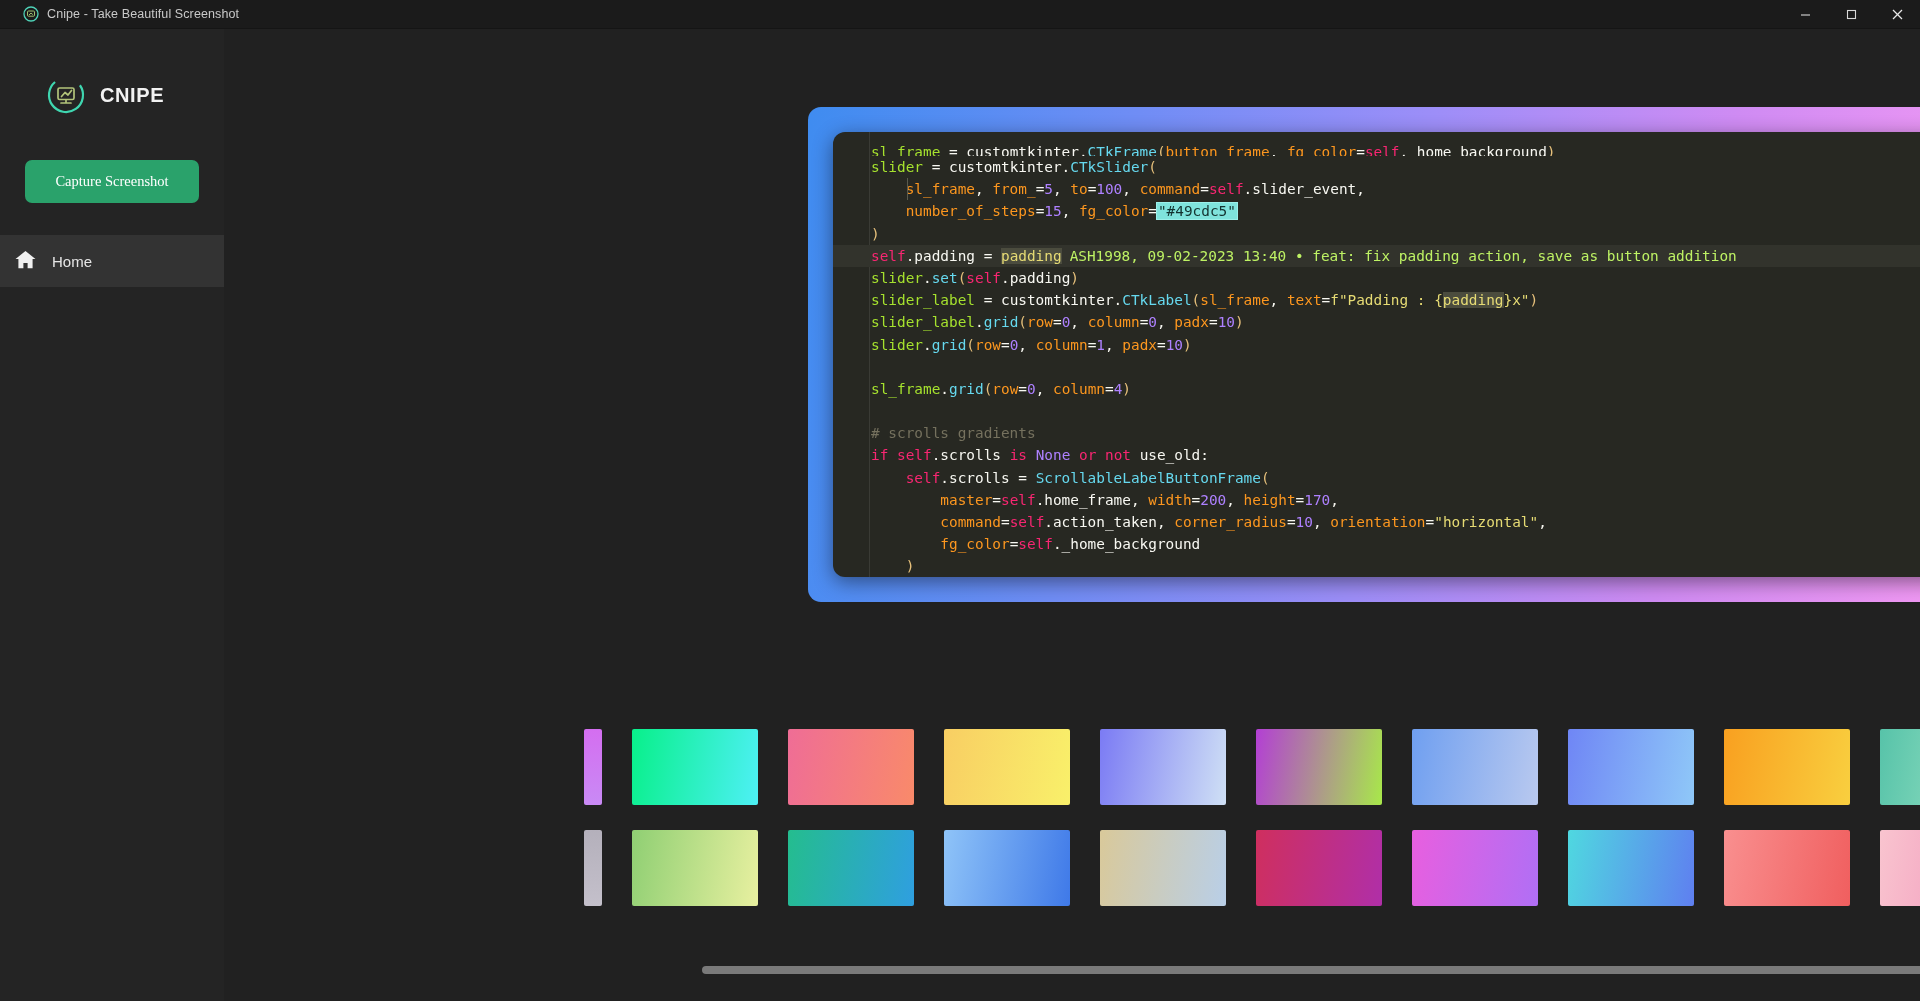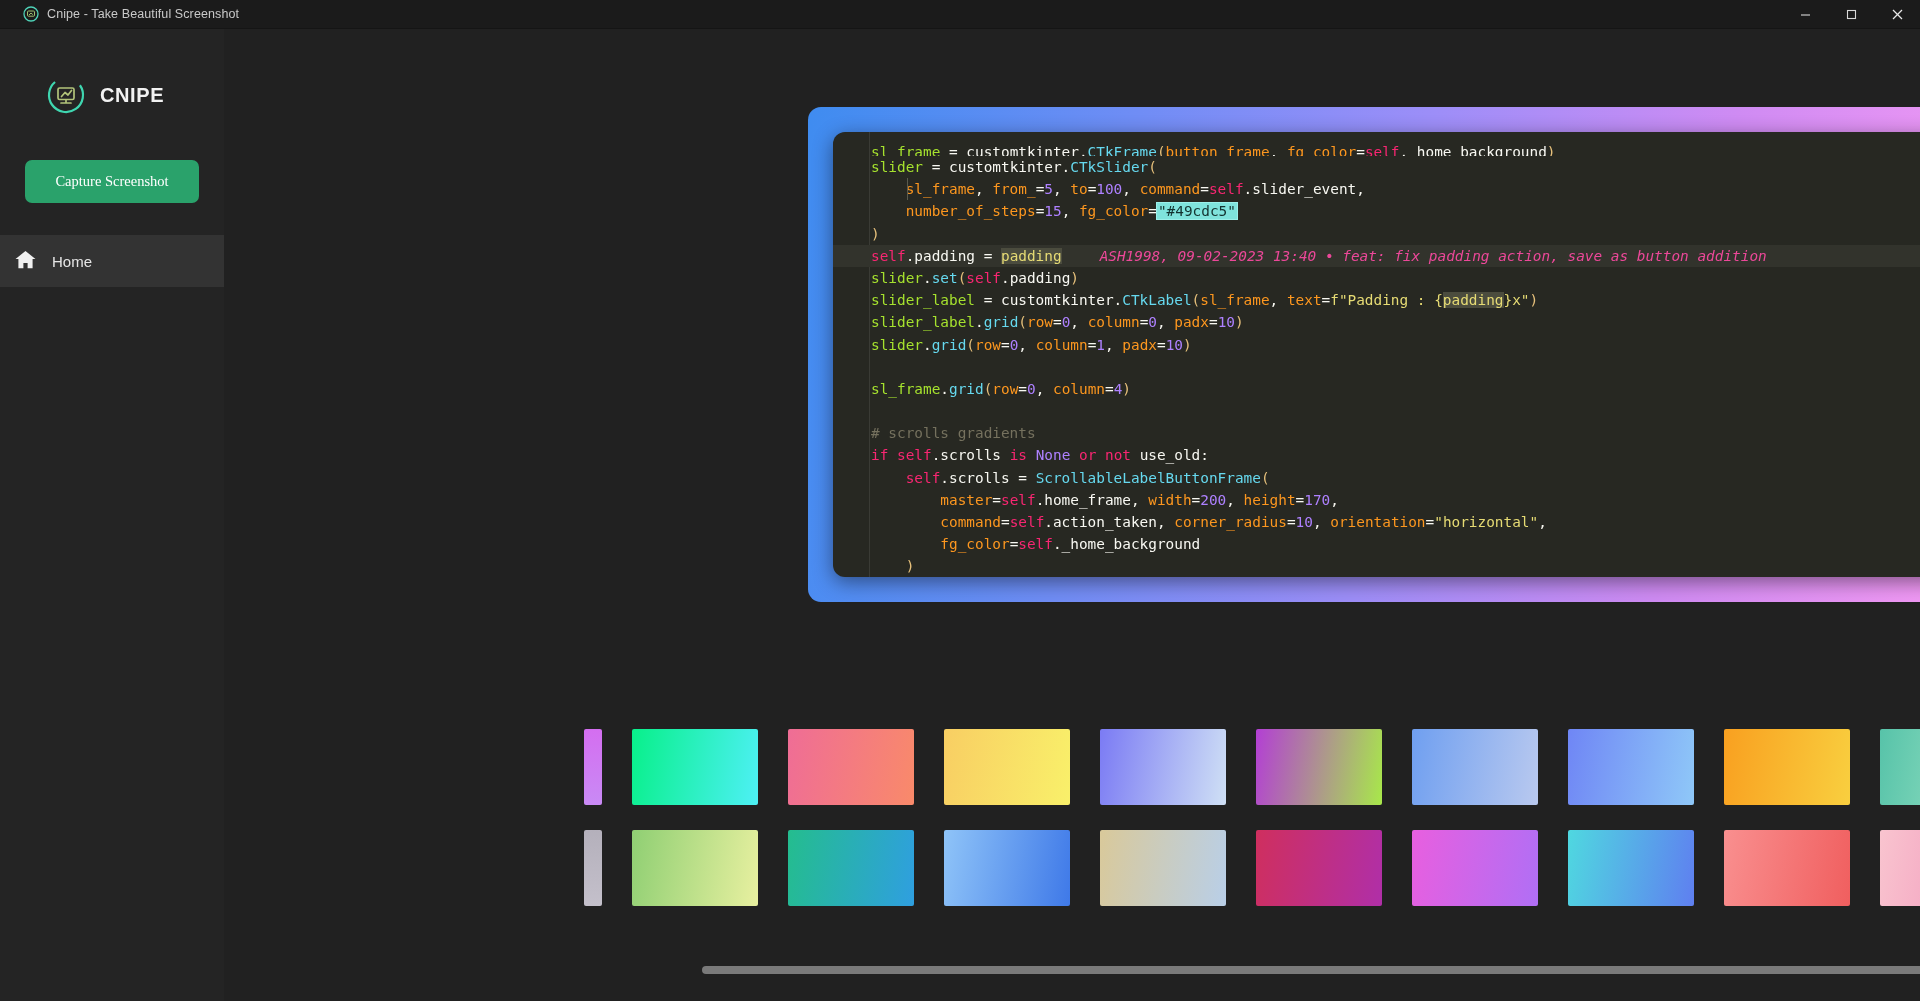--- a/index.html
+++ b/index.html
@@ -100,21 +100,21 @@
   .t-self { color:#f92672; }
   .t-op   { color:#f8f8f2; }
   .t-func { color:#66d9ef; }
   .t-brace{ color:#e6c07b; }
 
   .colorchip {
     background:#7fe3dc; color:#13322f; padding:0 1px;
     outline:1px solid #9bf0ea;
   }
   .varchip { background:#4b4c3e; color:#e6db74; }
-  .blame { color:#ec4899; font-style:italic; padding-left:38px; }
+  .blame { color:#bef264; padding-left:8px; }
 
   
   .controls {
     position:absolute; left:0; top:630px; width:100%;
     display:flex; align-items:center; gap:0;
     padding-left:588px;
   }
   .obtn {
     background:transparent; cursor:pointer;
     font-family:"Liberation Sans", sans-serif;

